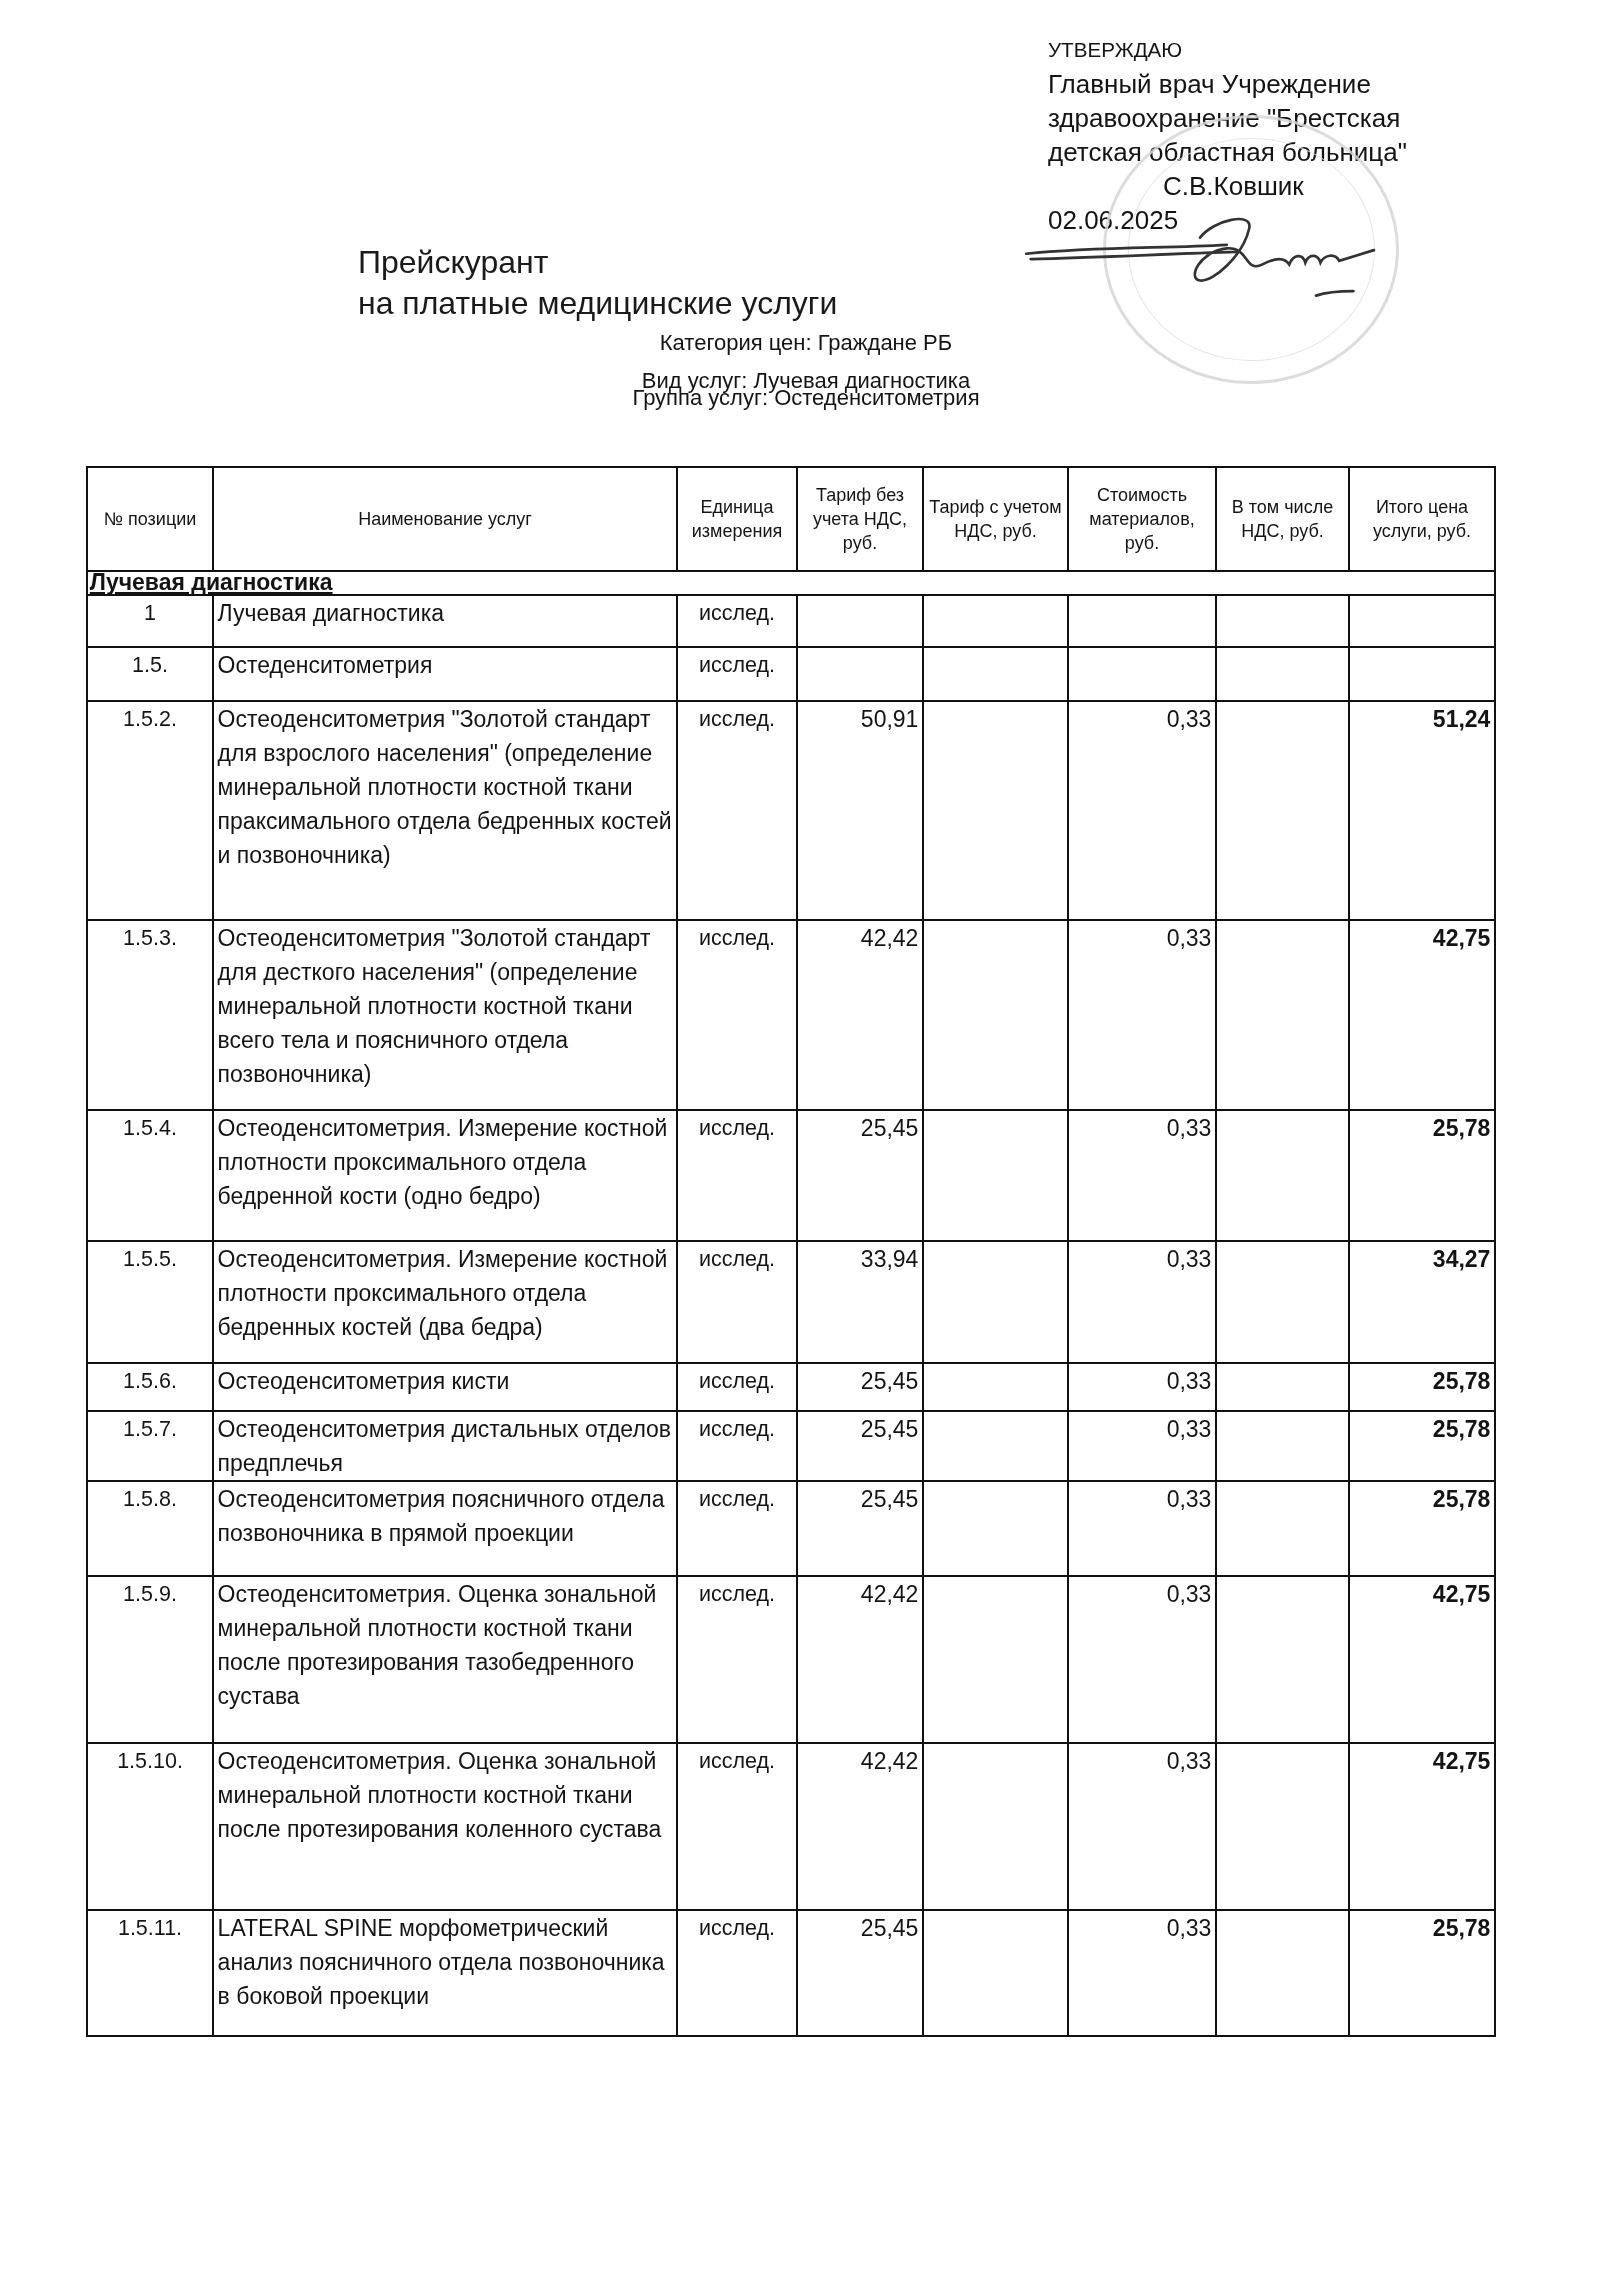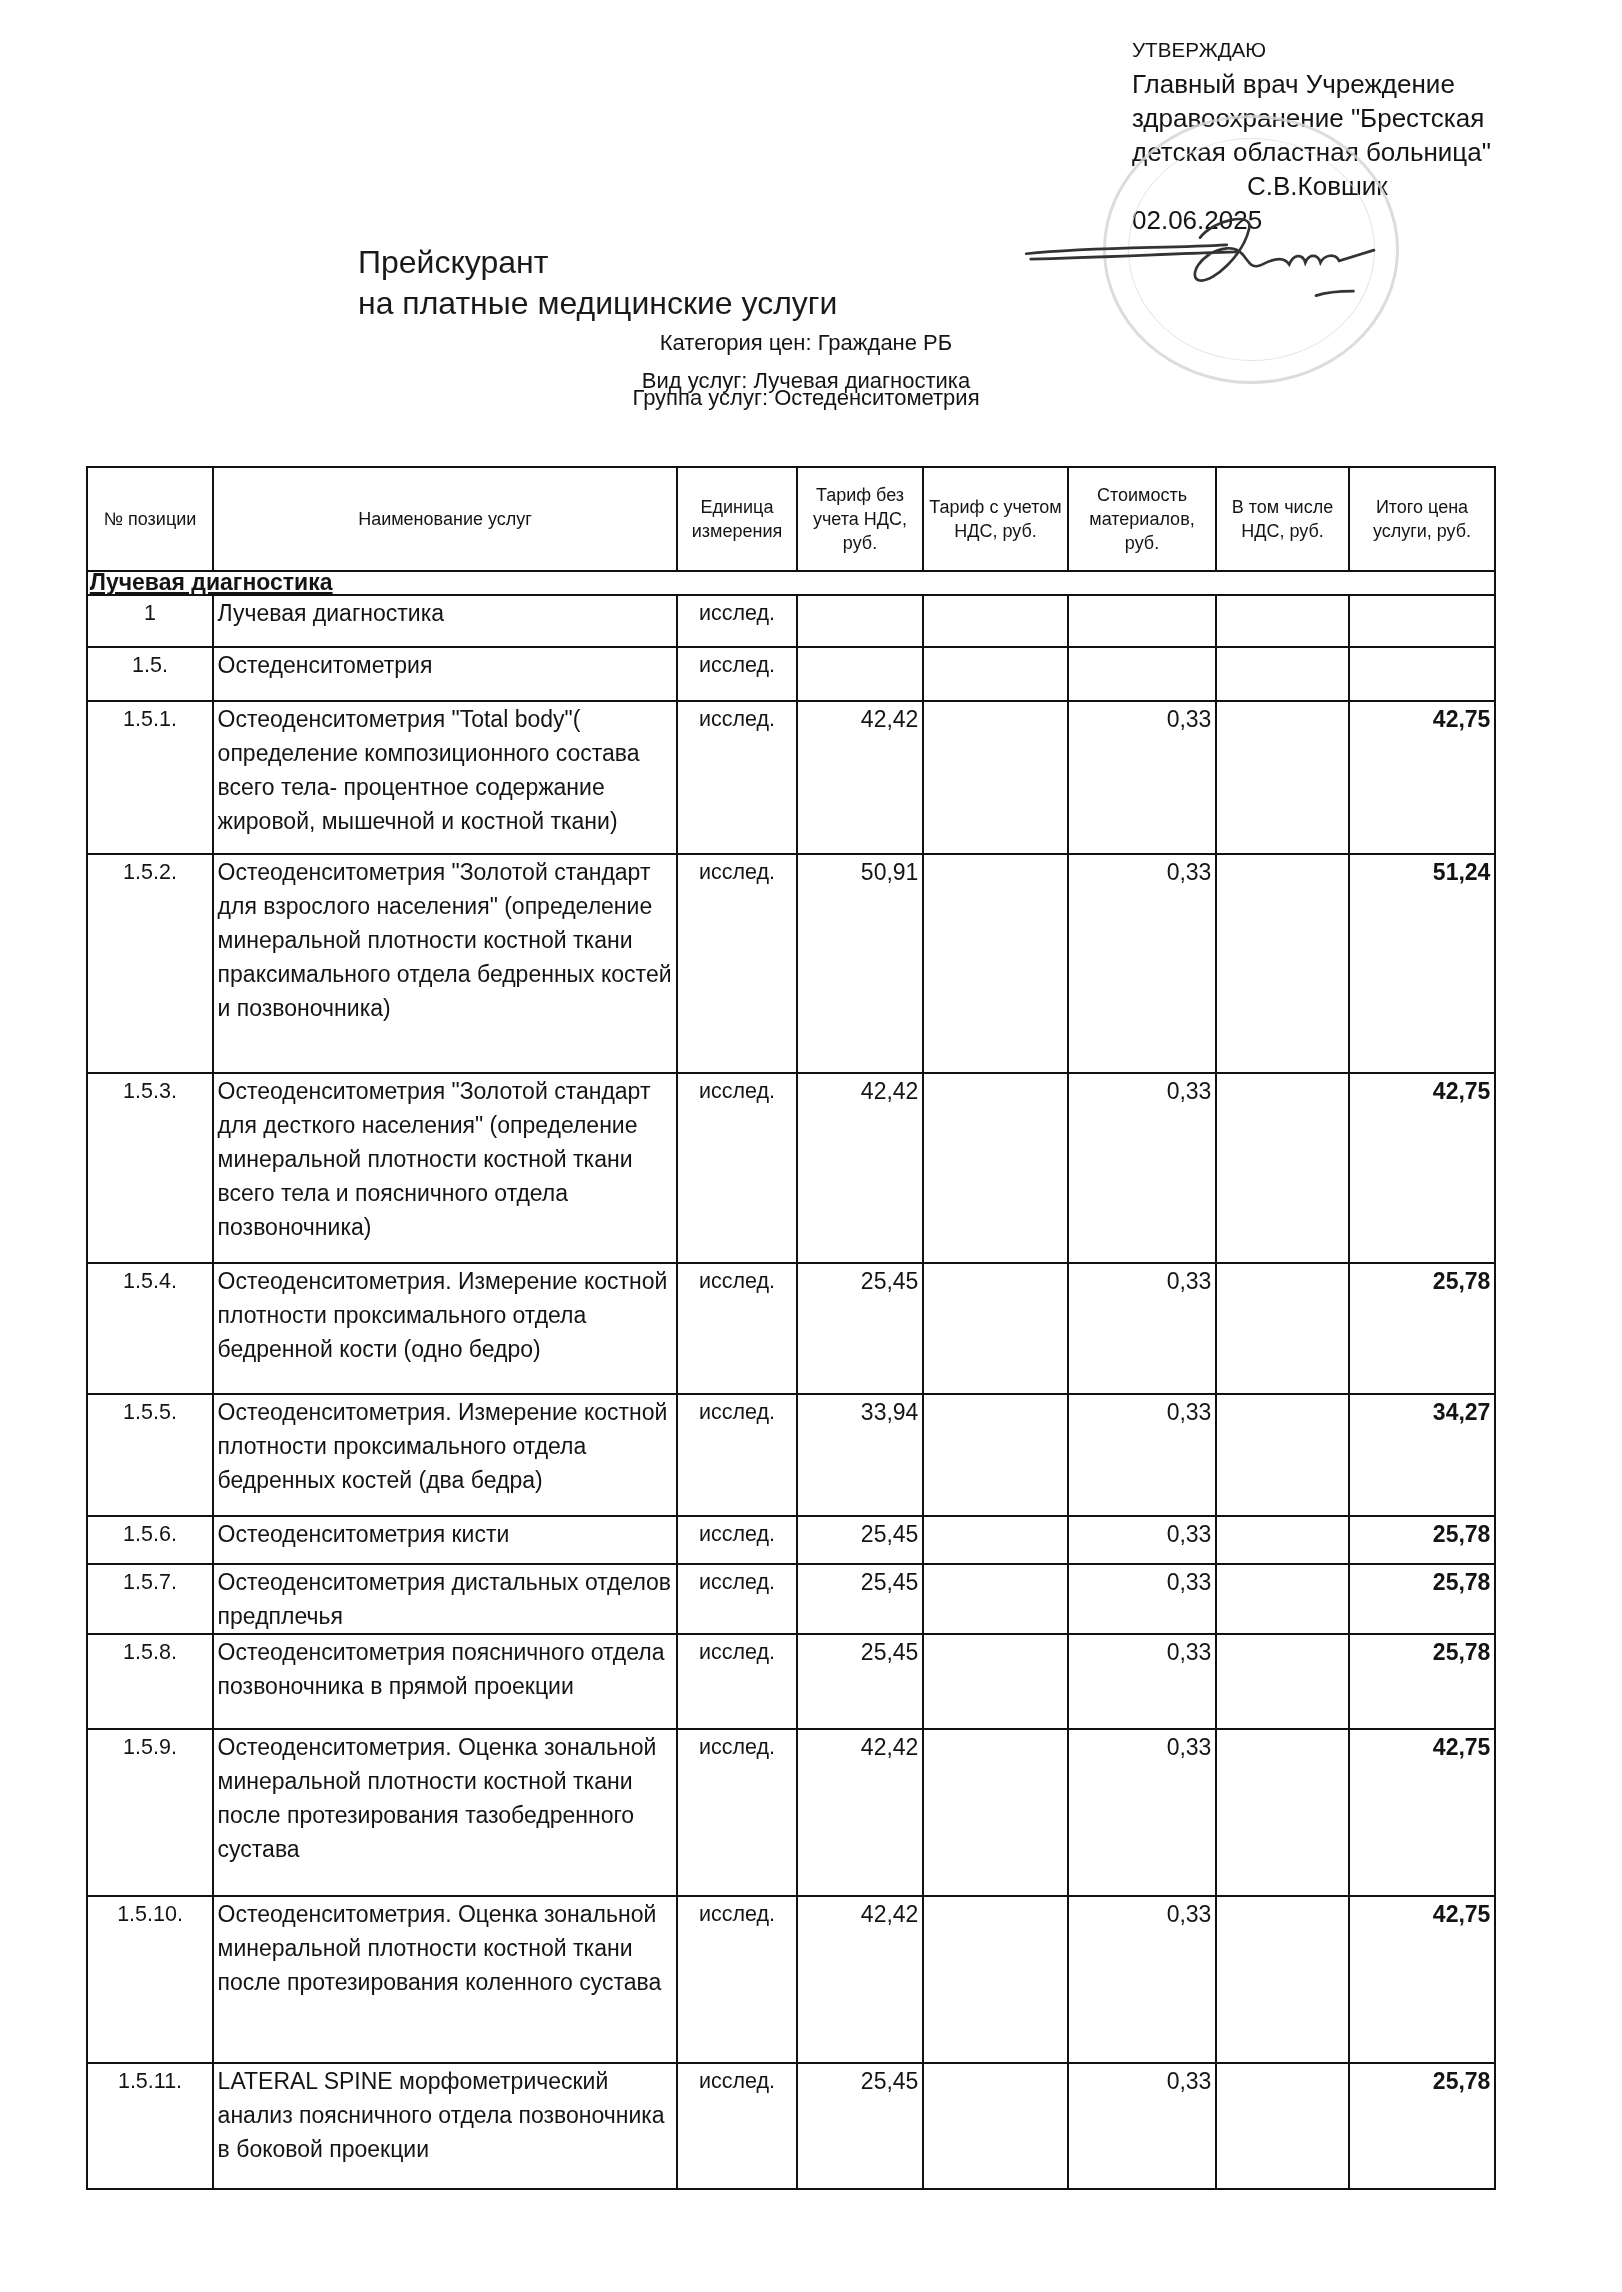--- a/index.html
+++ b/index.html
@@ -1,21 +1,21 @@
 <!DOCTYPE html>
 <html style="font-size:14.3px"><head>
 <meta charset="utf-8">
 <style>
   html, body { margin: 0; padding: 0; background: #ffffff; }
   body {
     width: 1623px; height: 2293px; position: relative; overflow: hidden;
     font-family: "Liberation Sans", "DejaVu Sans", sans-serif; color: #141414;
   }
   .approve {
-    position: absolute; left: 1132px; top: 36px; width: 421px;
+    position: absolute; left: 1048px; top: 36px; width: 421px;
     font-size: 26px; line-height: 34px;
   }
   .approve .lbl { font-size: 20.6px; line-height: 27px; margin-bottom: 3.6px; }
   .approve .name { padding-left: 115px; }
   .stamp {
     position: absolute; left: 1103px; top: 115px; width: 296px; height: 269px;
     border-radius: 50%; border: 3.6px solid #d6d6d6; box-sizing: border-box;
     opacity: 0.85;
   }
   .stamp::after {
@@ -119,30 +119,20 @@
         <td class="pos" style="height: 52px; border-radius: 14px;">1.5.</td>
         <td class="name" style="height: 52px;">Остеденситометрия</td>
         <td class="unit" style="height: 52px;">исслед.</td>
         <td class="num" style="height: 52px;"></td>
         <td class="num" style="height: 52px;"></td>
         <td class="num" style="height: 52px;"></td>
         <td class="num" style="height: 52px;"></td>
         <td class="num total" style="height: 52px;"></td>
       </tr>
       <tr>
-        <td class="pos" style="height: 151px;">1.5.1.</td>
-        <td class="name" style="height: 151px;">Остеоденситометрия "Total body"( определение композиционного состава всего тела- процентное содержание жировой, мышечной и костной ткани)</td>
-        <td class="unit" style="height: 151px;">исслед.</td>
-        <td class="num" style="height: 151px;">42,42</td>
-        <td class="num" style="height: 151px;"></td>
-        <td class="num" style="height: 151px;">0,33</td>
-        <td class="num" style="height: 151px;"></td>
-        <td class="num total" style="height: 151px;">42,75</td>
-      </tr>
-      <tr>
         <td class="pos" style="height: 217px;">1.5.2.</td>
         <td class="name" style="height: 217px;">Остеоденситометрия "Золотой стандарт для взрослого населения" (определение минеральной плотности костной ткани праксимального отдела бедренных костей и позвоночника)</td>
         <td class="unit" style="height: 217px;">исслед.</td>
         <td class="num" style="height: 217px;">50,91</td>
         <td class="num" style="height: 217px;"></td>
         <td class="num" style="height: 217px;">0,33</td>
         <td class="num" style="height: 217px;"></td>
         <td class="num total" style="height: 217px;">51,24</td>
       </tr>
       <tr>

